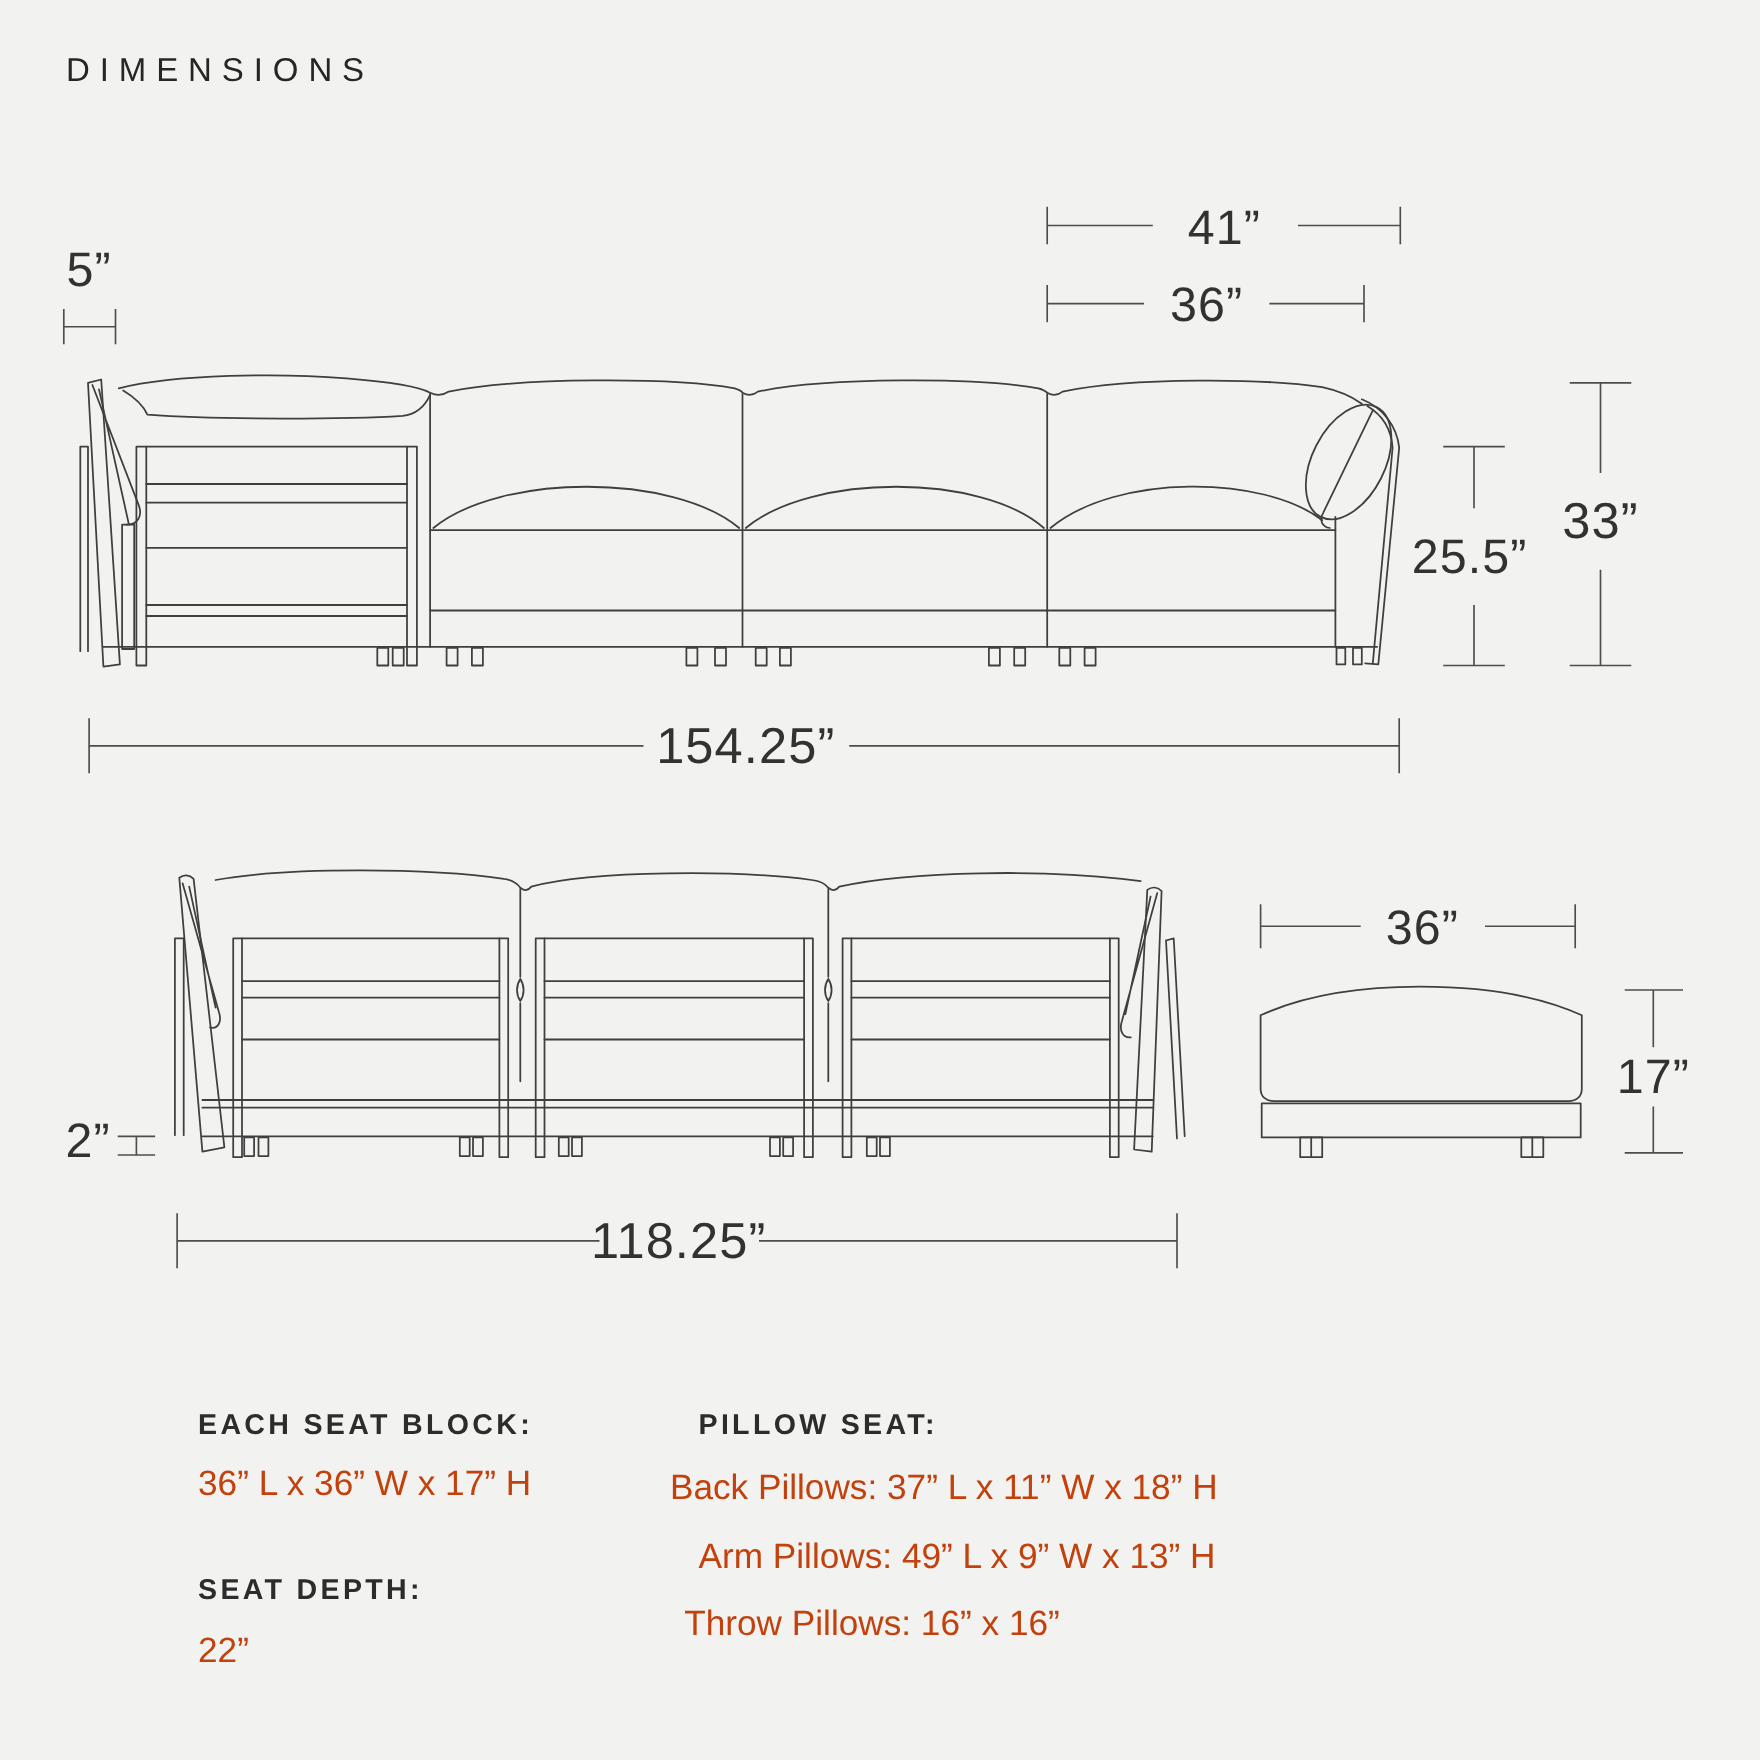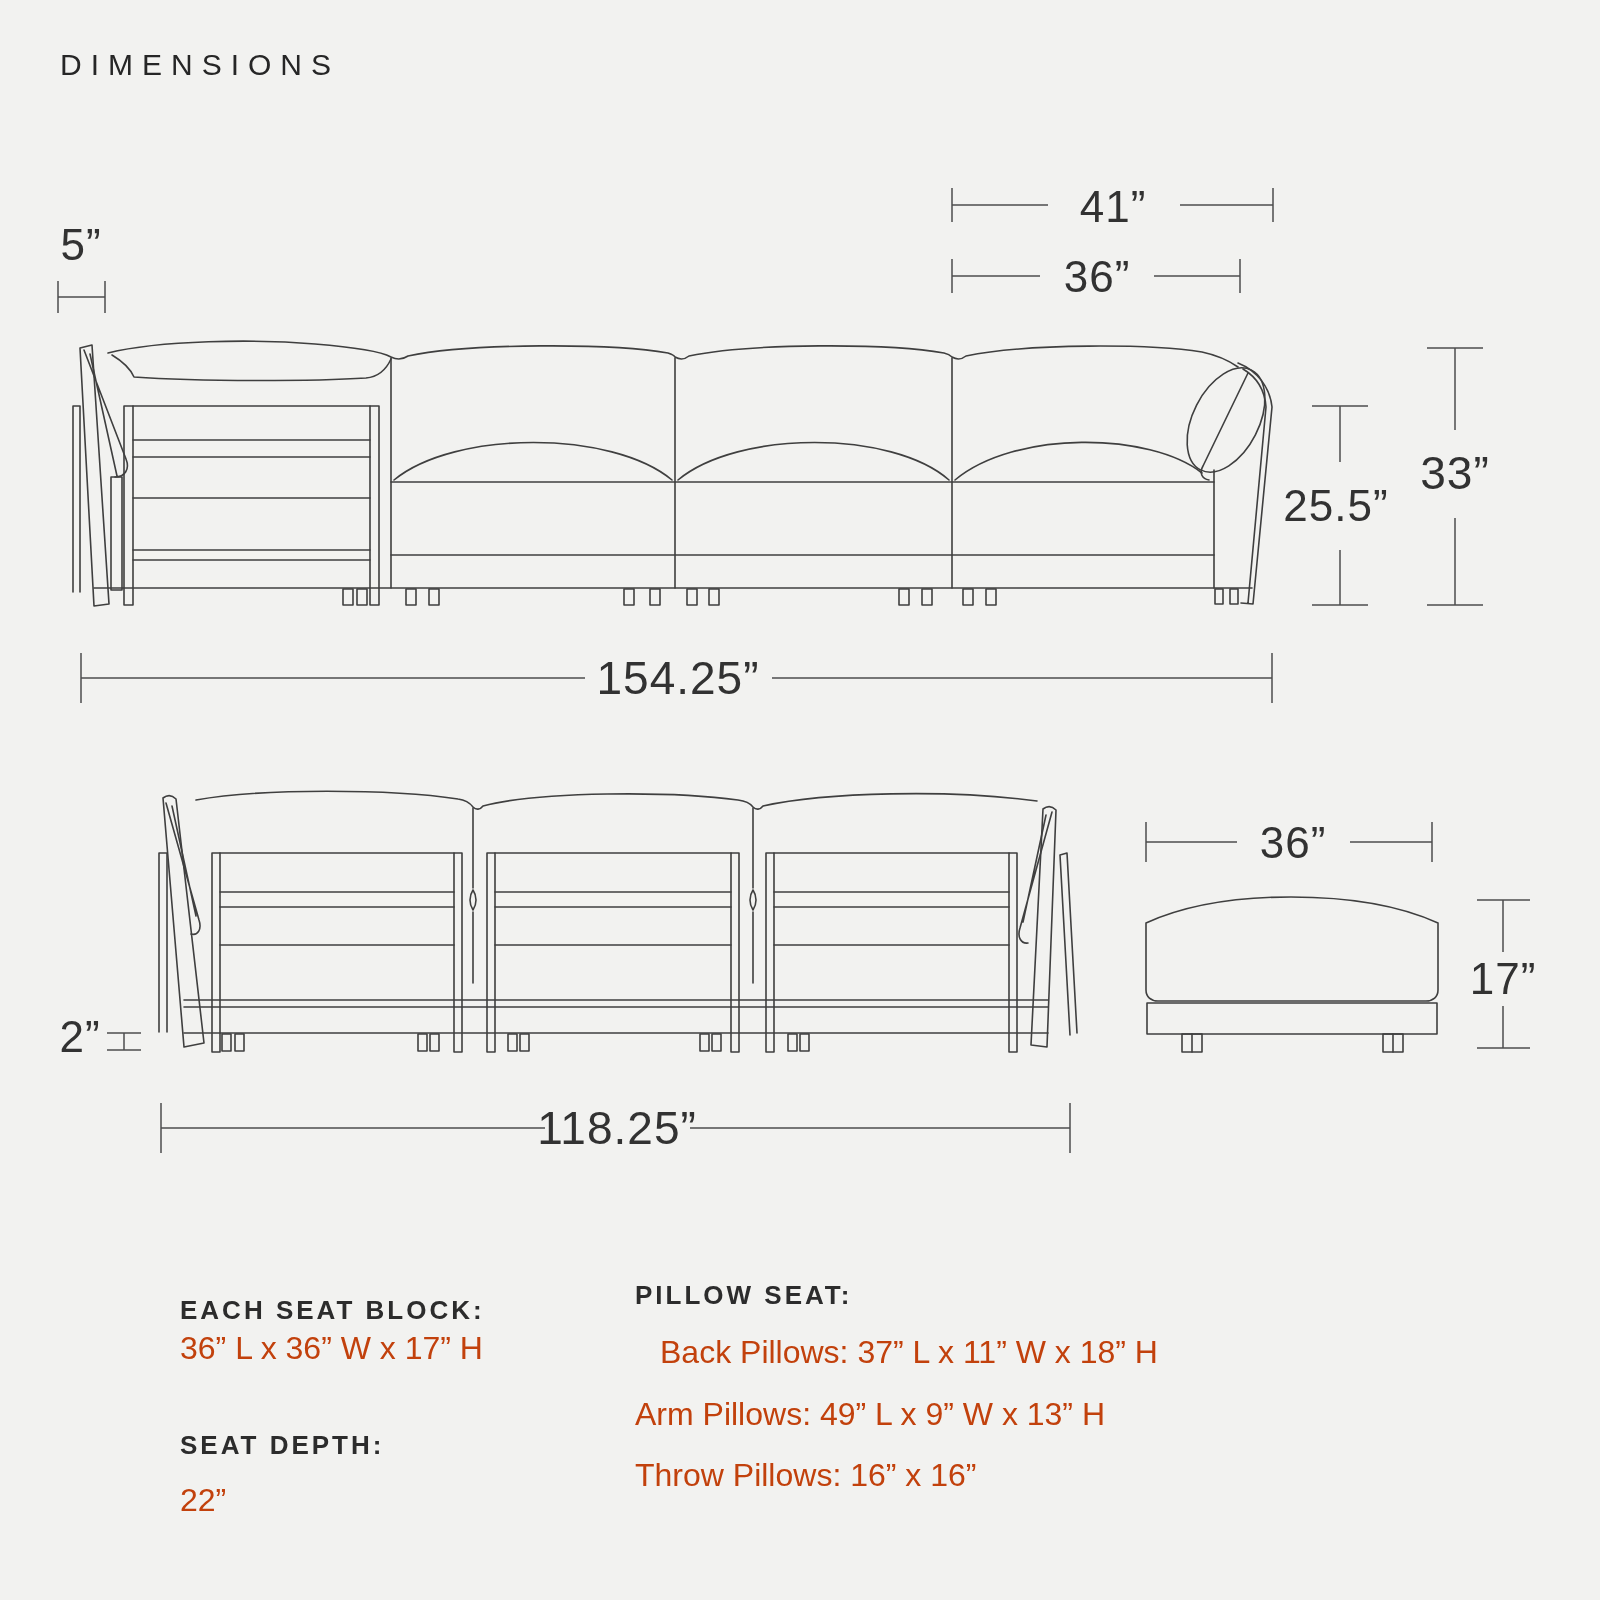--- a/index.html
+++ b/index.html
@@ -165,21 +165,21 @@
     <text class="dim-label dim-label--lg" x="617" y="1144">118.25”</text>
 
     <path class="dims" d="M1146,822 L1146,862 M1432,822 L1432,862 M1146,842 L1237,842 M1350,842 L1432,842"></path>
     <text class="dim-label" x="1293" y="858">36”</text>
 
     <path class="dims" d="M1477,900 L1530,900 M1477,1048 L1530,1048 M1503,900 L1503,952 M1503,1006 L1503,1048"></path>
     <text class="dim-label" x="1503" y="994">17”</text>
   </g>
 </svg>
 
-<div class="spec spec-heading" style="left:180px;top:1280px;margin-top:15px;">EACH SEAT BLOCK:</div>
+<div class="spec spec-heading" style="left:180px;top:1280px;">EACH SEAT BLOCK:</div>
 <div class="spec spec-value" style="left:180px;top:1330px;">36” L x 36” W x 17” H</div>
 <div class="spec spec-heading" style="left:180px;top:1430px;">SEAT DEPTH:</div>
 <div class="spec spec-value" style="left:180px;top:1482px;">22”</div>
 
 <div class="spec spec-heading" style="left:635px;top:1280px;">PILLOW SEAT:</div>
-<div class="spec spec-value" style="left:660px;top:1334px;">Back Pillows: 37” L x 11” W x 18” H</div>
+<div class="spec spec-value" style="left:609px;top:1334px;">Back Pillows: 37” L x 11” W x 18” H</div>
 <div class="spec spec-value" style="left:635px;top:1396px;">Arm Pillows: 49” L x 9” W x 13” H</div>
-<div class="spec spec-value" style="left:635px;top:1457px;">Throw Pillows: 16” x 16”</div>
+<div class="spec spec-value" style="left:622px;top:1457px;">Throw Pillows: 16” x 16”</div>
 
 </body></html>

